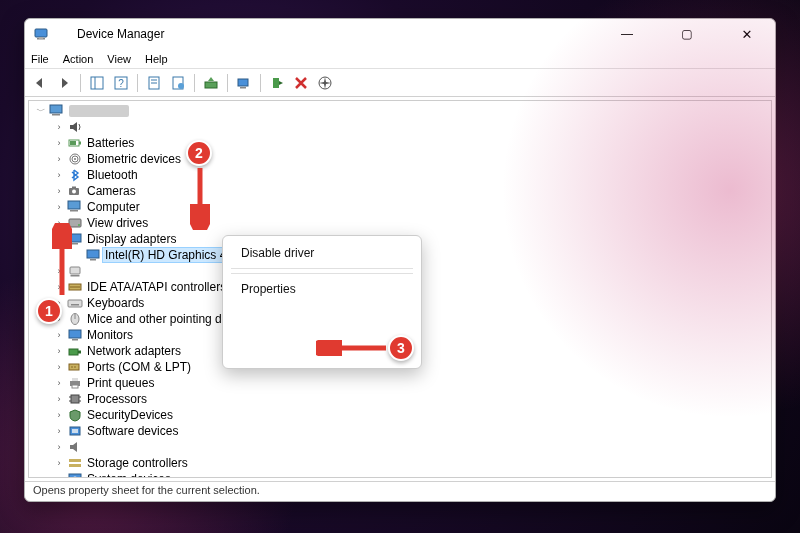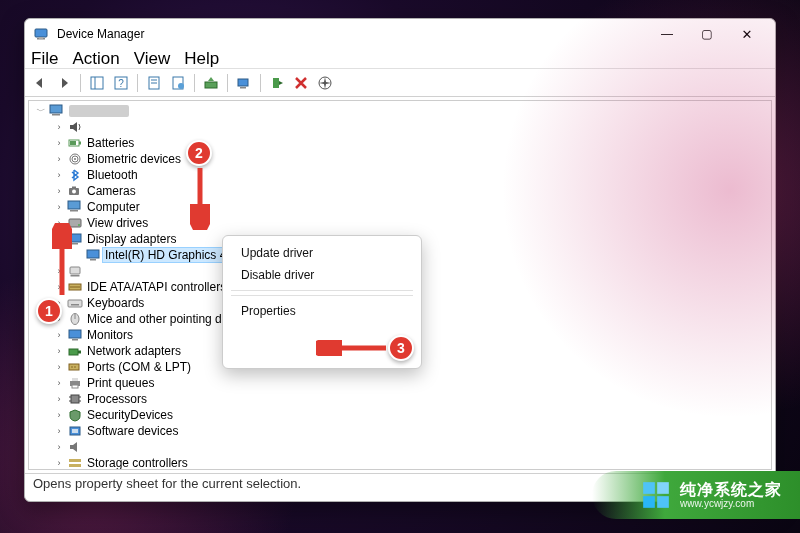--- a/index.html
+++ b/index.html
@@ -14,38 +14,38 @@
     background: radial-gradient(circle, rgba(200,60,120,0.35) 0%, rgba(200,60,120,0) 70%);
   }
   .bg::before { width:420px; height:420px; left:-120px; top:260px; }
   .bg::after  { width:460px; height:460px; right:-160px; top:-40px; }
   .window {
     position: absolute; left: 24px; top: 18px; width: 752px; height: 484px;
     background: #ffffff; border: 1px solid #b0b0b0; border-radius: 6px;
     box-shadow: 0 8px 24px rgba(0,0,0,0.4);
     display: flex; flex-direction: column;
   }
-  .titlebar { height: 30px; display:flex; align-items:center; padding: 0 8px; }
+  .titlebar { height: 30px; display:flex; align-items:center; padding: 0 8px; gap: 20px; }
   .titlebar .app-icon { width:16px; height:16px; margin-right:8px; display:inline-block; }
   .titlebar .title { font-size: 12px; color:#000; flex:1; }
   .win-btn { width:40px; height:24px; display:flex; align-items:center; justify-content:center; font-size:12px; color:#000; }
   .win-btn.close { font-size:13px; }
   .menubar { height: 20px; display:flex; align-items:center; padding: 0 6px; border-bottom:1px solid #e0e0e0; }
-  .menubar span { font-size:17px; margin-right:14px; color:#000; }
+  .menubar span { font-size:11px; margin-right:14px; color:#000; }
   .toolbar { height: 28px; display:flex; align-items:center; padding: 0 4px; border-bottom:1px solid #d0d0d0; gap:2px; }
   .tool { width:22px; height:22px; display:flex; align-items:center; justify-content:center; }
   .tool svg { width:16px; height:16px; }
   .tool-sep { width:1px; height:18px; background:#c8c8c8; margin:0 3px; }
   .content { flex:1; border:1px solid #cccccc; margin:3px; display:flex; overflow:hidden; }
   .tree { flex:1; padding:2px 0 2px 4px; font-size:12px; color:#000; overflow:hidden; white-space:nowrap; }
   .tree .row { height:16px; display:flex; align-items:center; position:relative; }
   .tog { width:16px; text-align:center; color:#555; font-size:9px; display:inline-block; }
   .dicon { width:16px; height:14px; margin-right:4px; display:inline-flex; align-items:center; justify-content:center; }
   .sel { background:#cce8ff; border:1px solid #99d1ff; padding:0 2px; margin-left:-3px; }
-  .status { height:28px; border-top:1px solid #d0d0d0; font-size:13px; color:#333; padding:2px 8px; }
+  .status { height:20px; border-top:1px solid #d0d0d0; font-size:11px; color:#333; padding:2px 8px; }
   
   .ctxmenu {
     position:absolute; left:222px; top:235px; width:200px; height:134px;
     background:#ffffff; border:1px solid #cccccc; border-radius:6px;
     box-shadow:0 6px 18px rgba(0,0,0,0.25); padding:6px 0;
     font-size:12px; color:#111;
   }
   .ctxmenu .mi { padding:4px 18px; }
   .ctxmenu .msep { height:1px; background:#e0e0e0; margin:4px 8px; }
   .ctxmenu .mi.bold { font-weight:400; }
@@ -415,21 +415,20 @@
             </span>
             <span>System devices</span>
           </div>
         </div>
     </div>
 
     <div class="status">Opens property sheet for the current selection.</div>
   </div>
 
   <div class="ctxmenu">
-    <div class="mi">Update driver</div>
     <div class="mi">Disable driver</div>
     <div class="msep"></div>
     <div class="msep"></div>
     <div class="mi bold">Properties</div>
   </div>
 
   <div class="num-badge" style="left:36px; top:298px;">1</div>
   <svg class="arrow" style="left:52px; top:223px; width:20px; height:76px;">
     <defs>
         <marker id="ah1" markerWidth="8" markerHeight="8" refX="4" refY="4" orient="auto">
@@ -452,28 +451,14 @@
   <div class="num-badge" style="left:388px; top:335px;">3</div>
   <svg class="arrow" style="left:316px; top:340px; width:74px; height:16px;">
     <defs>
         <marker id="ah3" markerWidth="8" markerHeight="8" refX="4" refY="4" orient="auto">
           <path d="M0 0 L8 4 L0 8 Z" fill="#e03a30"></path>
         </marker>
       </defs>
     <line x1="70" y1="8" x2="6" y2="8" stroke="#e03a30" stroke-width="5" marker-end="url(#ah3)"></line>
   </svg>
 
-  <div class="watermark">
-    <span class="wm-logo">
-      <svg viewBox="0 0 24 24">
-          <rect x="1" y="1" width="10" height="10" fill="#4fc3f7"></rect>
-          <rect x="13" y="1" width="10" height="10" fill="#81d4fa"></rect>
-          <rect x="1" y="13" width="10" height="10" fill="#29b6f6"></rect>
-          <rect x="13" y="13" width="10" height="10" fill="#4fc3f7"></rect>
-        </svg>
-    </span>
-    <div class="wm-txt">
-      <span class="cn">纯净系统之家</span>
-      <span class="url">www.ycwjzy.com</span>
-    </div>
-  </div>
 
 </div>
 
 </body></html>

